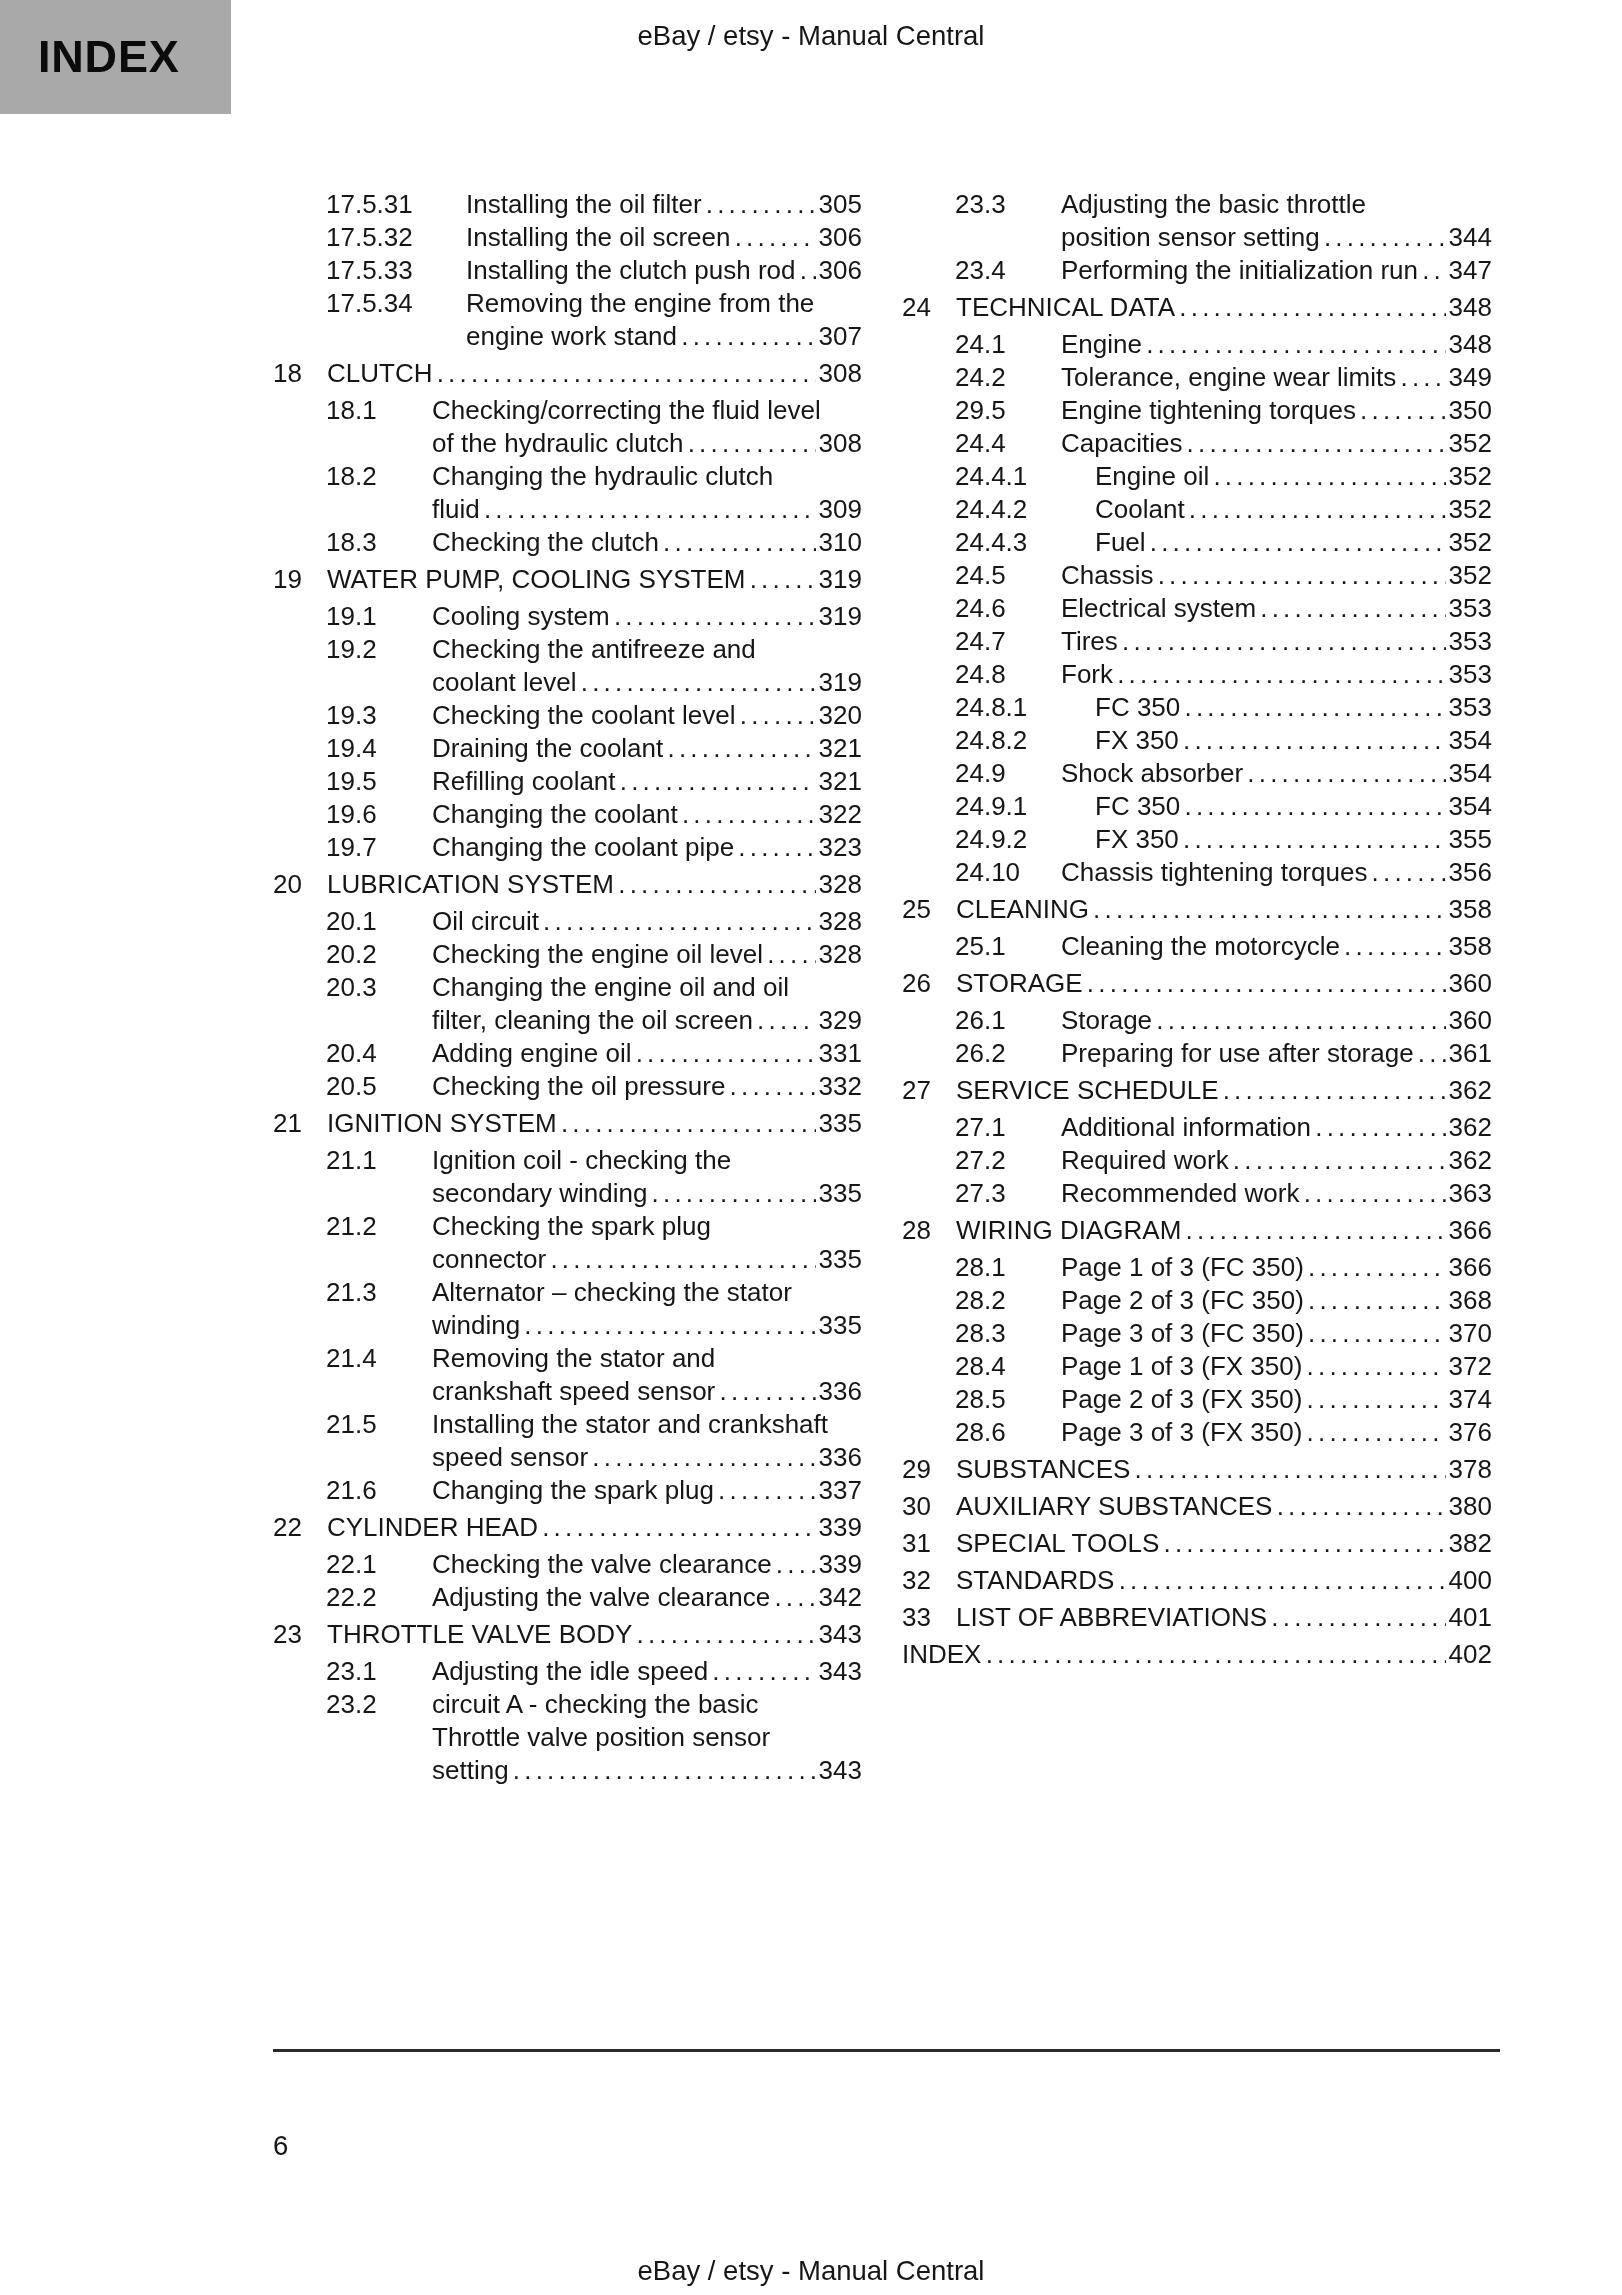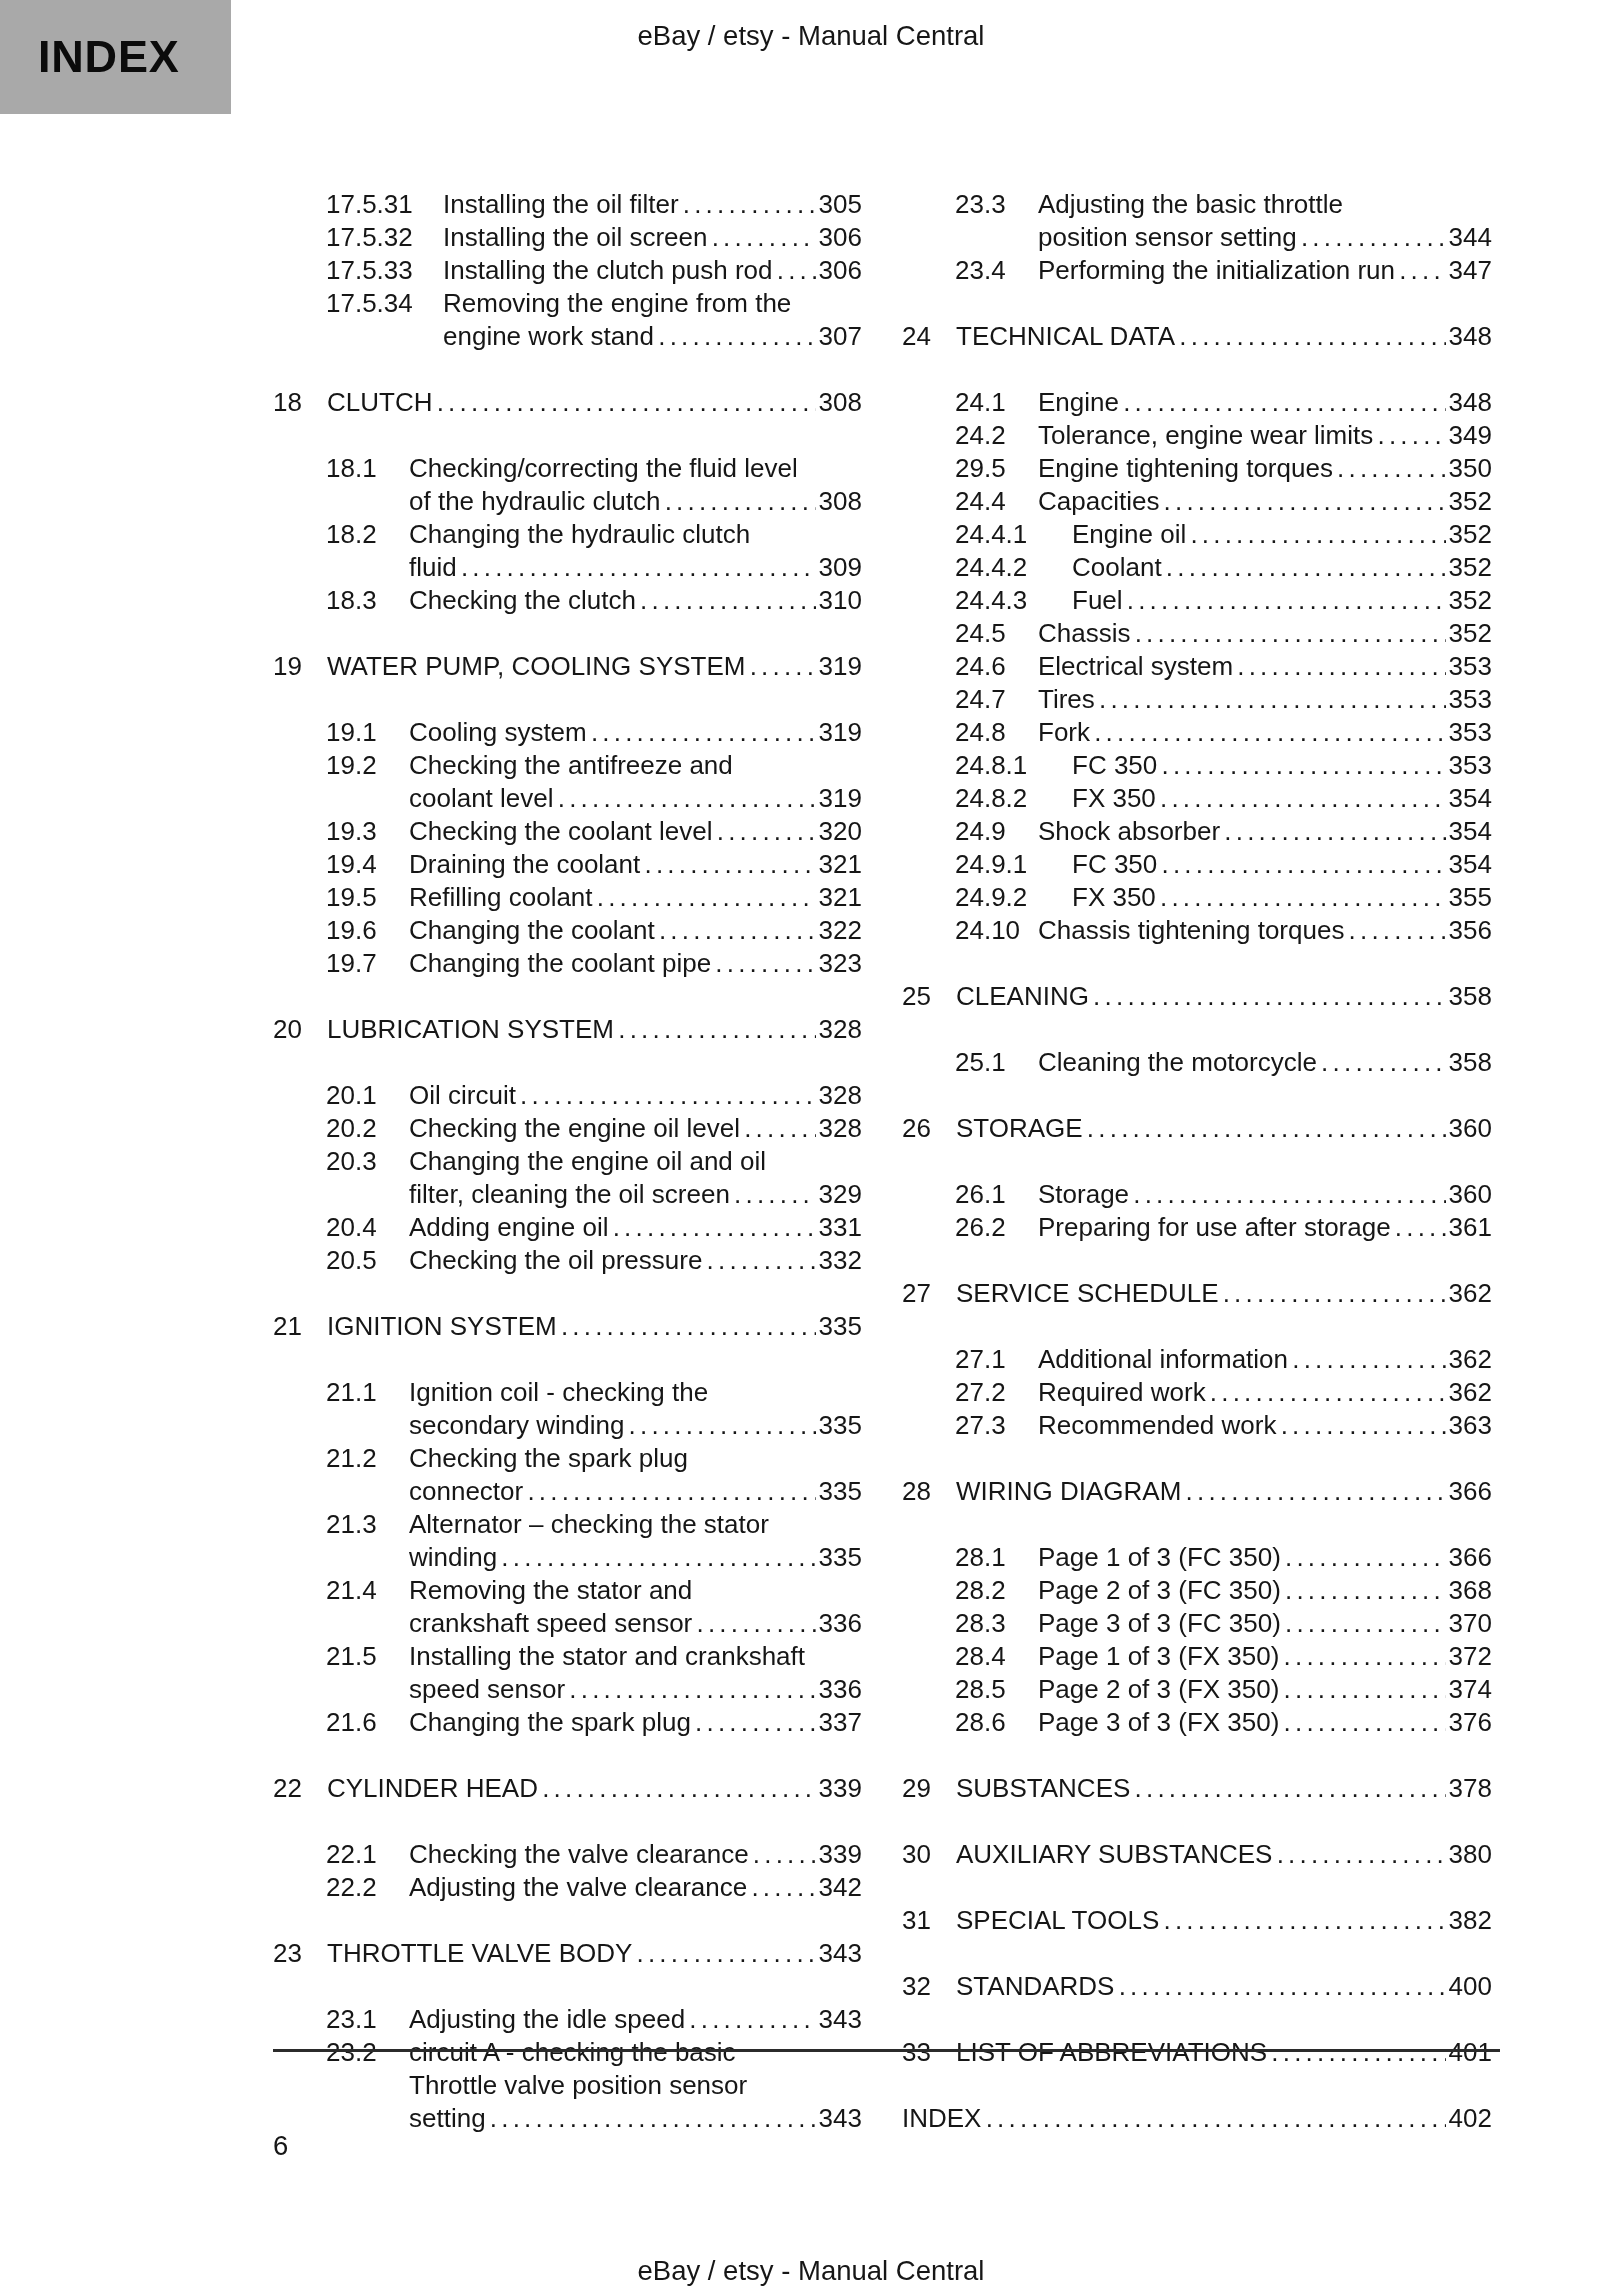--- a/index.html
+++ b/index.html
@@ -64,22 +64,22 @@
   }
   .toc-col {
     position: absolute;
     top: 188px;
     font-size: 26px;
   }
   .toc-col.left  { left: 273px;  width: 589px; }
   .toc-col.right { left: 902px; width: 590px; }
 
   .entry { display: flex; align-items: flex-start; }
-  .entry.chapter { margin: 33px 0; }
-  .entry.section, .entry.sub { padding-left: 53px; }
+  .entry.chapter { margin: 4px 0; }
+  .entry.section, .entry.sub { padding-left: 53px; gap: 23px; }
   .entry .num { flex: 0 0 54px; line-height: 33px; }
   .entry.section .num { flex: 0 0 83px; }
   .entry.sub .num { flex: 0 0 117px; }
   .entry .body { flex: 1 1 auto; min-width: 0; }
   .line { line-height: 33px; white-space: nowrap; }
   .lineflex { display: flex; align-items: baseline; }
   .lineflex .txt { flex: 0 0 auto; white-space: nowrap; }
   .lineflex .leader {
     flex: 1 1 auto;
     min-width: 8.3px;

